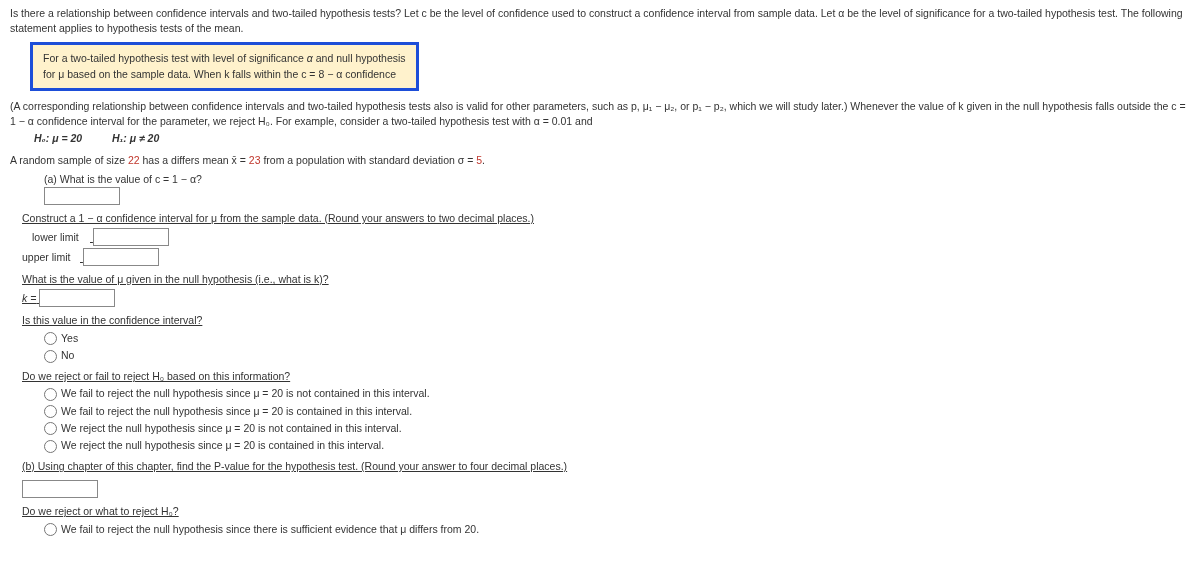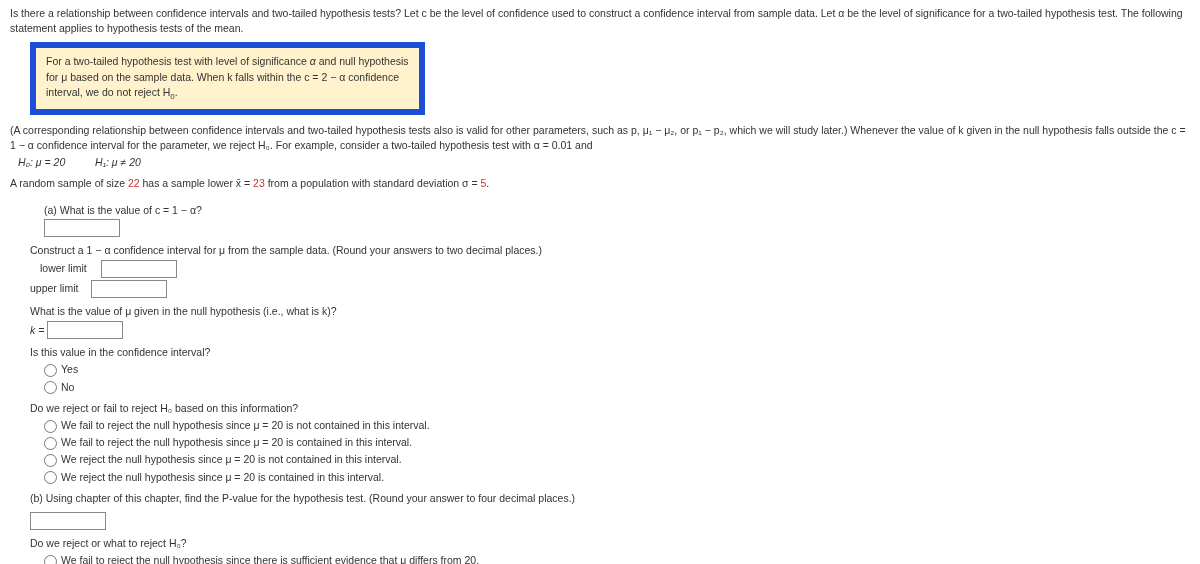--- a/index.html
+++ b/index.html
@@ -7,73 +7,70 @@
     font-size: 10.5px;
     color: #333;
     margin: 0;
     padding: 6px 10px;
     width: 1200px;
     box-sizing: border-box;
     line-height: 1.45;
   }
   .highlight-box {
     background: #fff2cc;
-    border: 6px solid #1d4ed8;
+    border: 3px solid #1d4ed8;
     padding: 6px 10px;
     margin: 6px 0 8px 20px;
     display: inline-block;
     max-width: 520px;
   }
   .ital { font-style: italic; }
   .sub { vertical-align: sub; font-size: 8px; }
   .indent2 { margin-left: 34px; }
   .red { color: #c0362c; }
   input.small-text {
     width: 70px;
     height: 14px;
     border: 1px solid #888;
     font-size: 10px;
   }
   input[type=radio] { margin: 0 4px 0 0; vertical-align: middle; }
   .opt { margin: 2px 0 2px 34px; }
   .section { margin-top: 10px; }
-  .qline { margin-left: 20px; margin-top:6px;}
-  .h0line { margin-left:8px; margin-top:2px;}
+  .qline { margin-left: 12px; margin-top:6px;text-decoration:underline;}
+  .h0line { margin-left:24px; margin-top:2px;font-weight:bold;}
   .inline-gap { display:inline-block; width:24px;}
 </style>
 </head>
 <body>
 
 
 
 <div>Is there a relationship between confidence intervals and two-tailed hypothesis tests? Let c be the level of confidence used to construct a confidence interval from sample data. Let α be the level of significance for a two-tailed hypothesis test. The following statement applies to hypothesis tests of the mean.</div>
 
 <div class="highlight-box">
   <div>
     <span>For a two-tailed hypothesis test with level of significance </span><span class="ital">α</span><span> and null hypothesis</span>
   </div>
-  <div>for μ based on the sample data. When k falls within the c = 2 − α confidence</div>
-  <div>
-    <span>interval, we do not reject H</span><span class="sub">0</span><span>.</span>
-  </div>
+  <div>for μ based on the sample data. When k falls within the c = 8 − α confidence</div>
 </div>
 
 <div>(A corresponding relationship between confidence intervals and two-tailed hypothesis tests also is valid for other parameters, such as p, μ₁ − μ₂, or p₁ − p₂, which we will study later.) Whenever the value of k given in the null hypothesis falls outside the c = 1 − α confidence interval for the parameter, we reject H₀. For example, consider a two-tailed hypothesis test with α = 0.01 and</div>
 
 <div class="h0line">
   <span class="ital">H₀: μ = 20</span>
   <span class="inline-gap"></span>
   <span class="ital">H₁: μ ≠ 20</span>
 </div>
 
 <div style="margin-top:6px;">
-  <span>A random sample of size </span><span class="red">22</span><span> has a sample lower x̄ = </span><span class="red">23</span><span> from a population with standard deviation σ = </span><span class="red">5</span><span>.</span>
+  <span>A random sample of size </span><span class="red">22</span><span> has a differs mean x̄ = </span><span class="red">23</span><span> from a population with standard deviation σ = </span><span class="red">5</span><span>.</span>
 </div>
 
-<div class="indent2" style="margin-top:12px;">(a) What is the value of c = 1 − α?</div>
+<div class="indent2" style="margin-top:4px;">(a) What is the value of c = 1 − α?</div>
 <div class="indent2"><input type="text" class="small-text" style=""></div>
 
 <div class="qline section">Construct a 1 − α confidence interval for μ from the sample data. (Round your answers to two decimal places.)</div>
 <div class="qline" style="margin-top:2px;padding-left:10px;">
   <span style="display:inline-block;width:58px;">lower limit</span>
   <input type="text" class="small-text" style="">
 </div>
 <div class="qline" style="margin-top:2px;">
   <span style="display:inline-block;width:58px;">upper limit</span>
   <input type="text" class="small-text" style="">

